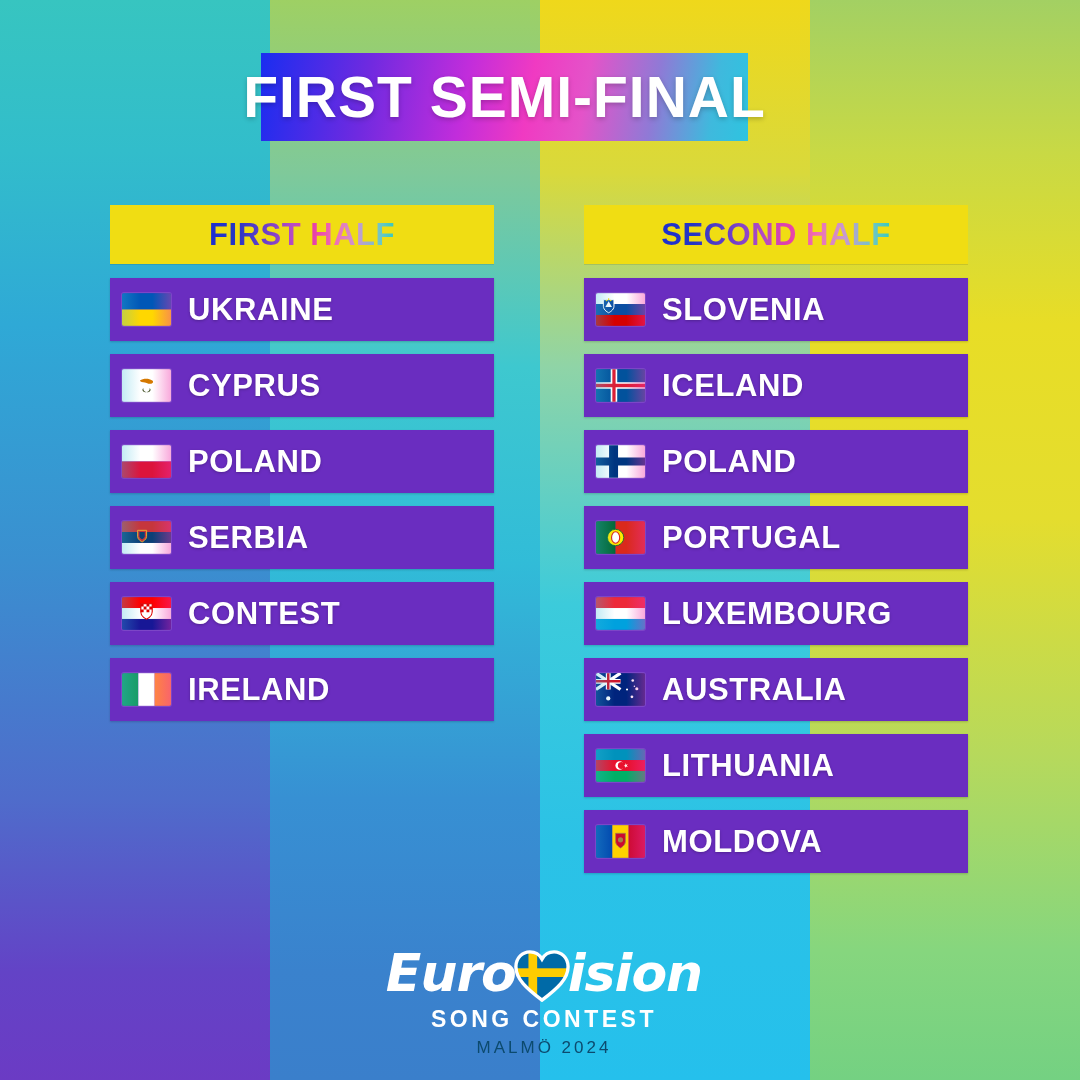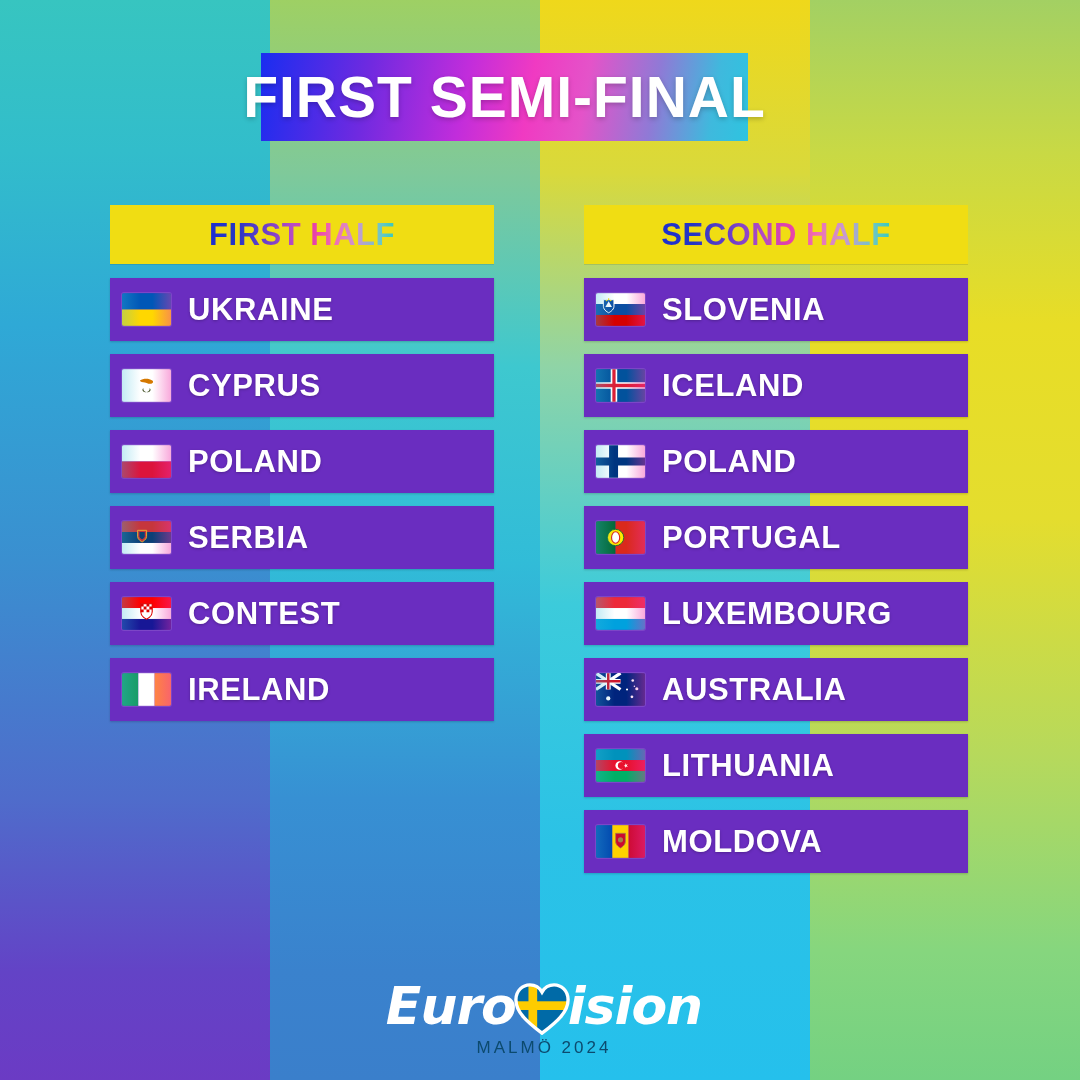--- a/index.html
+++ b/index.html
@@ -321,14 +321,15 @@
         <g clip-path="url(#hclip)">
           <rect width="60" height="56" fill="#006aa7"></rect>
           <rect x="16" y="0" width="9" height="56" fill="#fecc00"></rect>
           <rect x="0" y="21" width="60" height="9" fill="#fecc00"></rect>
         </g>
         <path d="M30 54C14 42 3 32 3 19.5 3 10 10 4 17.5 4 23 4 27.5 7 30 11.5 32.5 7 37 4 42.5 4 50 4 57 10 57 19.5 57 32 46 42 30 54z" fill="none" stroke="#fff" stroke-width="3.5"></path>
       </svg>
     </span>
     <span class="wm-text">ision</span>
   </div>
+  <div class="subtitle">SONG CONTEST</div>
   <div class="city">MALMÖ 2024</div>
 </div>
 
 </body></html>

